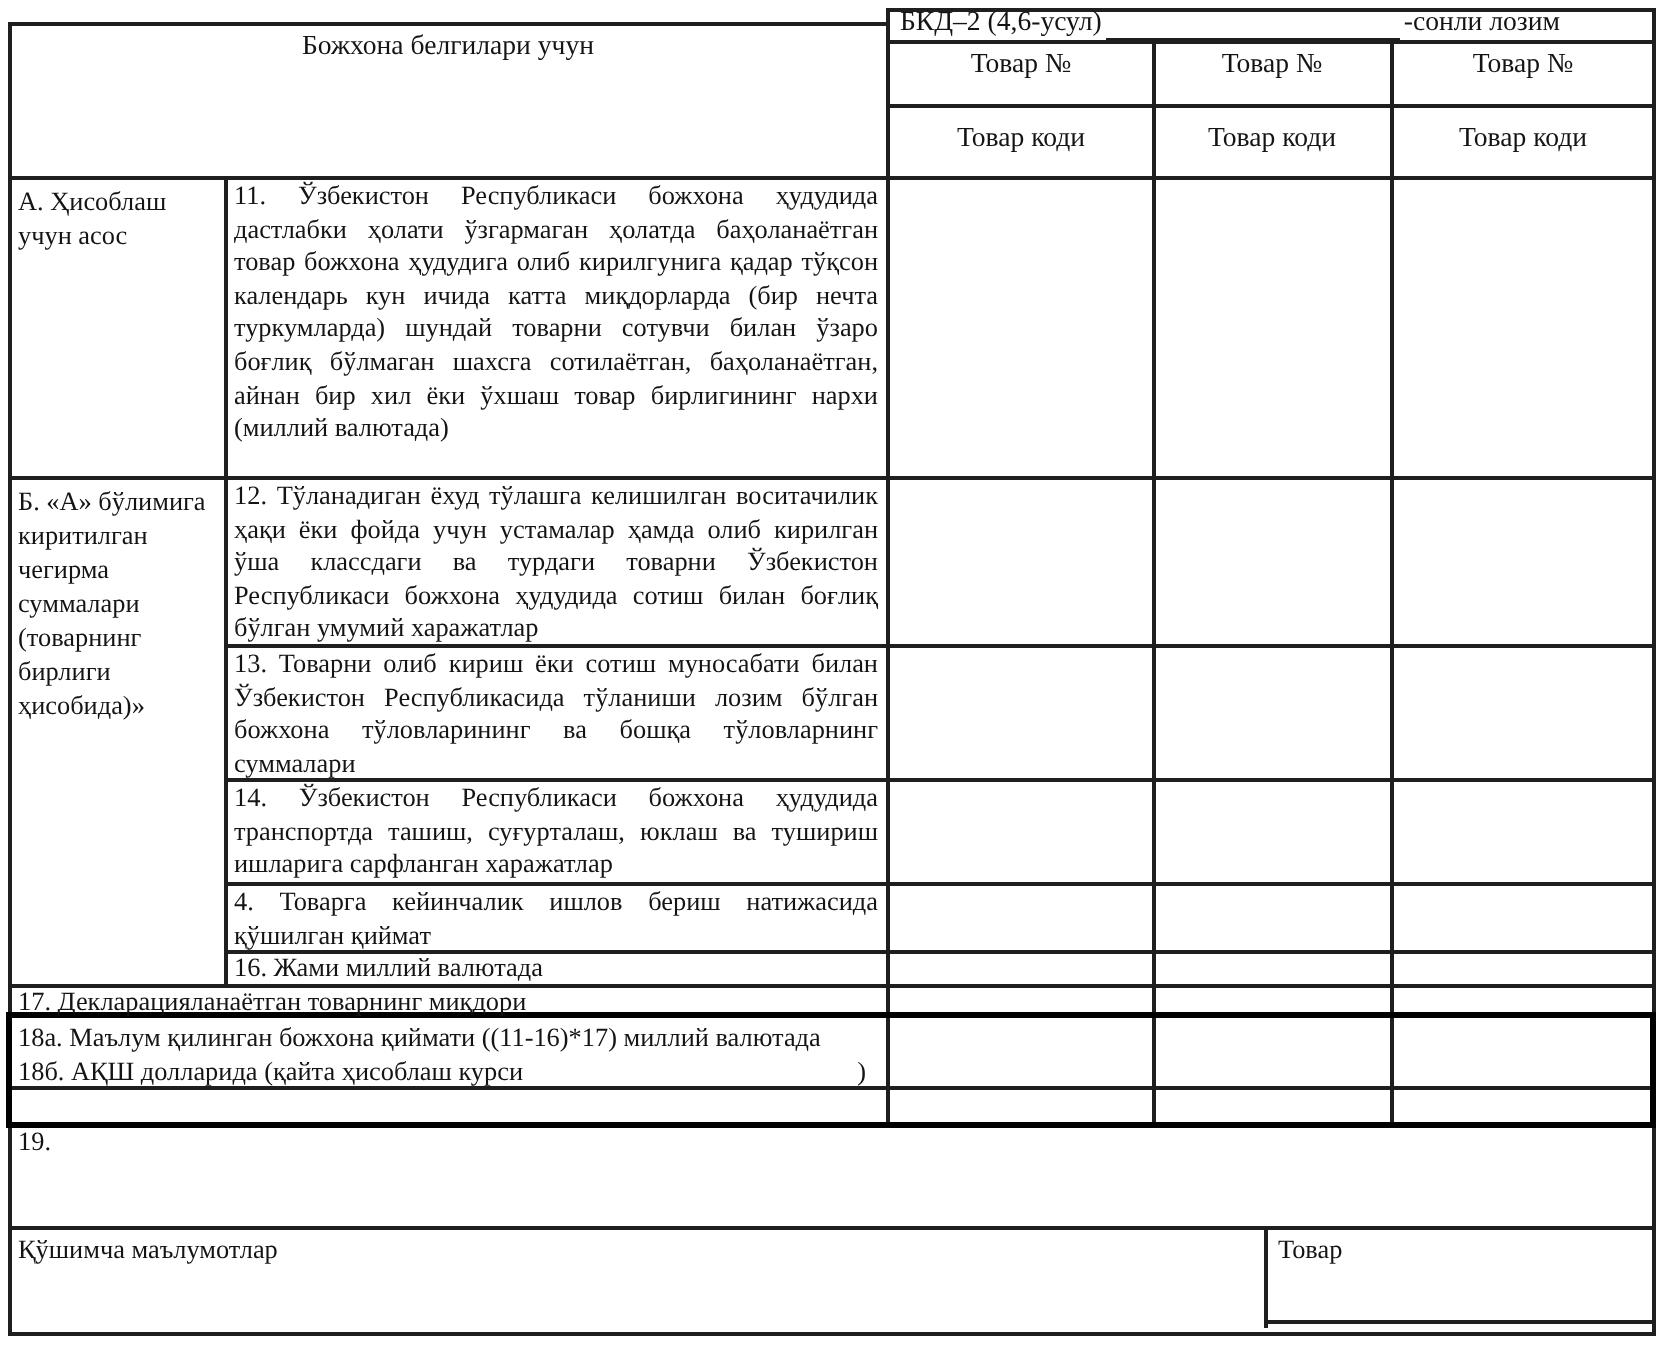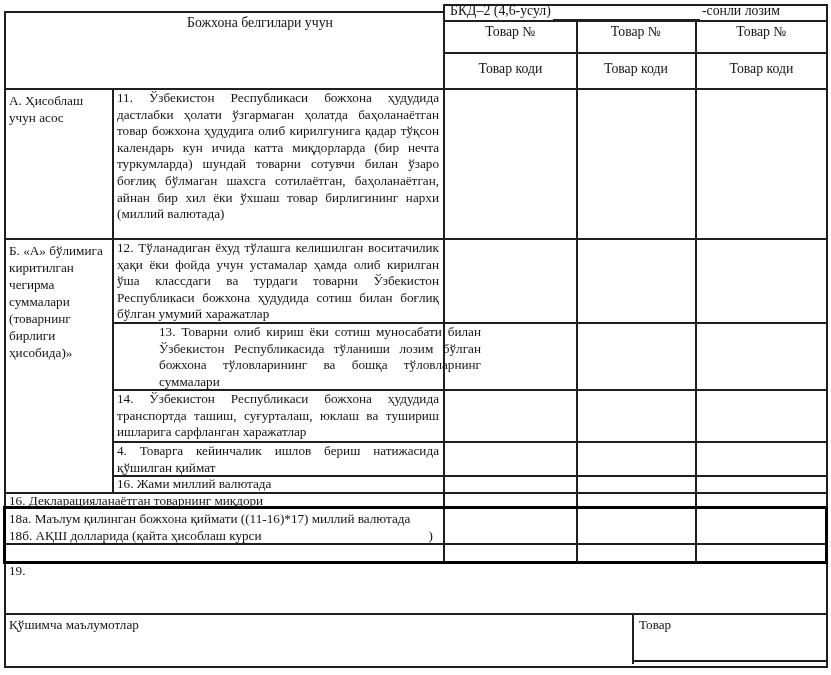--- a/index.html
+++ b/index.html
@@ -43,46 +43,46 @@
   <div class="hl" style="left:112px; top:441px; width:716px;"></div>
   <div class="hl" style="left:112px; top:475px; width:716px;"></div>
   <div class="hl" style="left:4px;   top:492px; width:824px;"></div>
   <div class="hl" style="left:4px;   top:543px; width:824px;"></div>
   <div class="hl" style="left:4px;   top:613px; width:824px;"></div>
   <div class="hl" style="left:632px; top:660px; width:196px;"></div>
   <div class="hl" style="left:4px;   top:666px; width:824px;"></div>
 
   <div class="thickbox" style="left:3px; top:506px; width:825px; height:58px;"></div>
 
-  <div class="txt ctr hdr" style="left:4px; top:15px; width:440px;margin-left:36px;">Божхона белгилари учун</div>
+  <div class="txt ctr hdr" style="left:4px; top:15px; width:440px;">Божхона белгилари учун</div>
 
   <div class="txt hdr flexline" style="left:450px; top:3px; width:372px; padding-right:0;align-items:flex-end;">
     <span>БКД–2 (4,6-усул)</span>
     <span class="blankline" style="flex:1; margin:0 2px;"></span>
     <span style="padding-right:42px;">-сонли лозим</span>
   </div>
 
   <div class="txt ctr hdr" style="left:446px; top:24px; width:129px;">Товар №</div>
   <div class="txt ctr hdr" style="left:578px; top:24px; width:116px;">Товар №</div>
   <div class="txt ctr hdr" style="left:697px; top:24px; width:129px;">Товар №</div>
   <div class="txt ctr hdr" style="left:446px; top:61px; width:129px;">Товар коди</div>
   <div class="txt ctr hdr" style="left:578px; top:61px; width:116px;">Товар коди</div>
   <div class="txt ctr hdr" style="left:697px; top:61px; width:129px;">Товар коди</div>
 
   <div class="txt" style="left:9px; top:92px; width:98px; line-height:17px;">А. Ҳисоблаш учун асос</div>
   <div class="txt" style="left:9px; top:242px; width:98px; line-height:17px;">Б. «А» бўлимига киритилган чегирма суммалари (товарнинг бирлиги ҳисобида)»</div>
 
   <div class="txt just" style="left:117px; top:90px;  width:322px;">11. Ўзбекистон Республикаси божхона ҳудудида дастлабки ҳолати ўзгармаган ҳолатда баҳоланаётган товар божхона ҳудудига олиб кирилгунига қадар тўқсон календарь кун ичида катта миқдорларда (бир нечта туркумларда) шундай товарни сотувчи билан ўзаро боғлиқ бўлмаган шахсга сотилаётган, баҳоланаётган, айнан бир хил ёки ўхшаш товар бирлигининг нархи (миллий валютада)</div>
   <div class="txt just" style="left:117px; top:240px; width:322px;">12. Тўланадиган ёхуд тўлашга келишилган воситачилик ҳақи ёки фойда учун устамалар ҳамда олиб кирилган ўша классдаги ва турдаги товарни Ўзбекистон Республикаси божхона ҳудудида сотиш билан боғлиқ бўлган умумий харажатлар</div>
-  <div class="txt just" style="left:117px; top:324px; width:322px;margin-left:42px;">13. Товарни олиб кириш ёки сотиш муносабати билан Ўзбекистон Республикасида тўланиши лозим бўлган божхона тўловларининг ва бошқа тўловларнинг суммалари</div>
+  <div class="txt just" style="left:117px; top:324px; width:322px;">13. Товарни олиб кириш ёки сотиш муносабати билан Ўзбекистон Республикасида тўланиши лозим бўлган божхона тўловларининг ва бошқа тўловларнинг суммалари</div>
   <div class="txt just" style="left:117px; top:391px; width:322px;">14. Ўзбекистон Республикаси божхона ҳудудида транспортда ташиш, суғурталаш, юклаш ва тушириш ишларига сарфланган харажатлар</div>
   <div class="txt just" style="left:117px; top:443px; width:322px;">4. Товарга кейинчалик ишлов бериш натижасида қўшилган қиймат</div>
   <div class="txt" style="left:117px; top:476px; width:322px;">16. Жами миллий валютада</div>
 
-  <div class="txt" style="left:9px; top:493px; width:430px;">16. Декларацияланаётган товарнинг миқдори</div>
+  <div class="txt" style="left:9px; top:493px; width:430px;">17. Декларацияланаётган товарнинг миқдори</div>
   <div class="txt just" style="left:9px; top:511px; width:430px;">18а. Маълум қилинган божхона қиймати ((11-16)*17) миллий валютада</div>
   <div class="txt flexline" style="left:9px; top:528px; width:424px;">
     <span>18б. АҚШ долларида (қайта ҳисоблаш курси</span>
     <span class="blankline" style="flex:1; margin:0 1px;"></span>
     <span>)</span>
   </div>
   <div class="txt" style="left:9px; top:563px; width:100px;">19.</div>
   <div class="cell" style="left:6px; top:580px; width:818px; height:31px;"></div>
 
   <div class="txt" style="left:9px; top:617px; width:300px;">Қўшимча маълумотлар</div>

